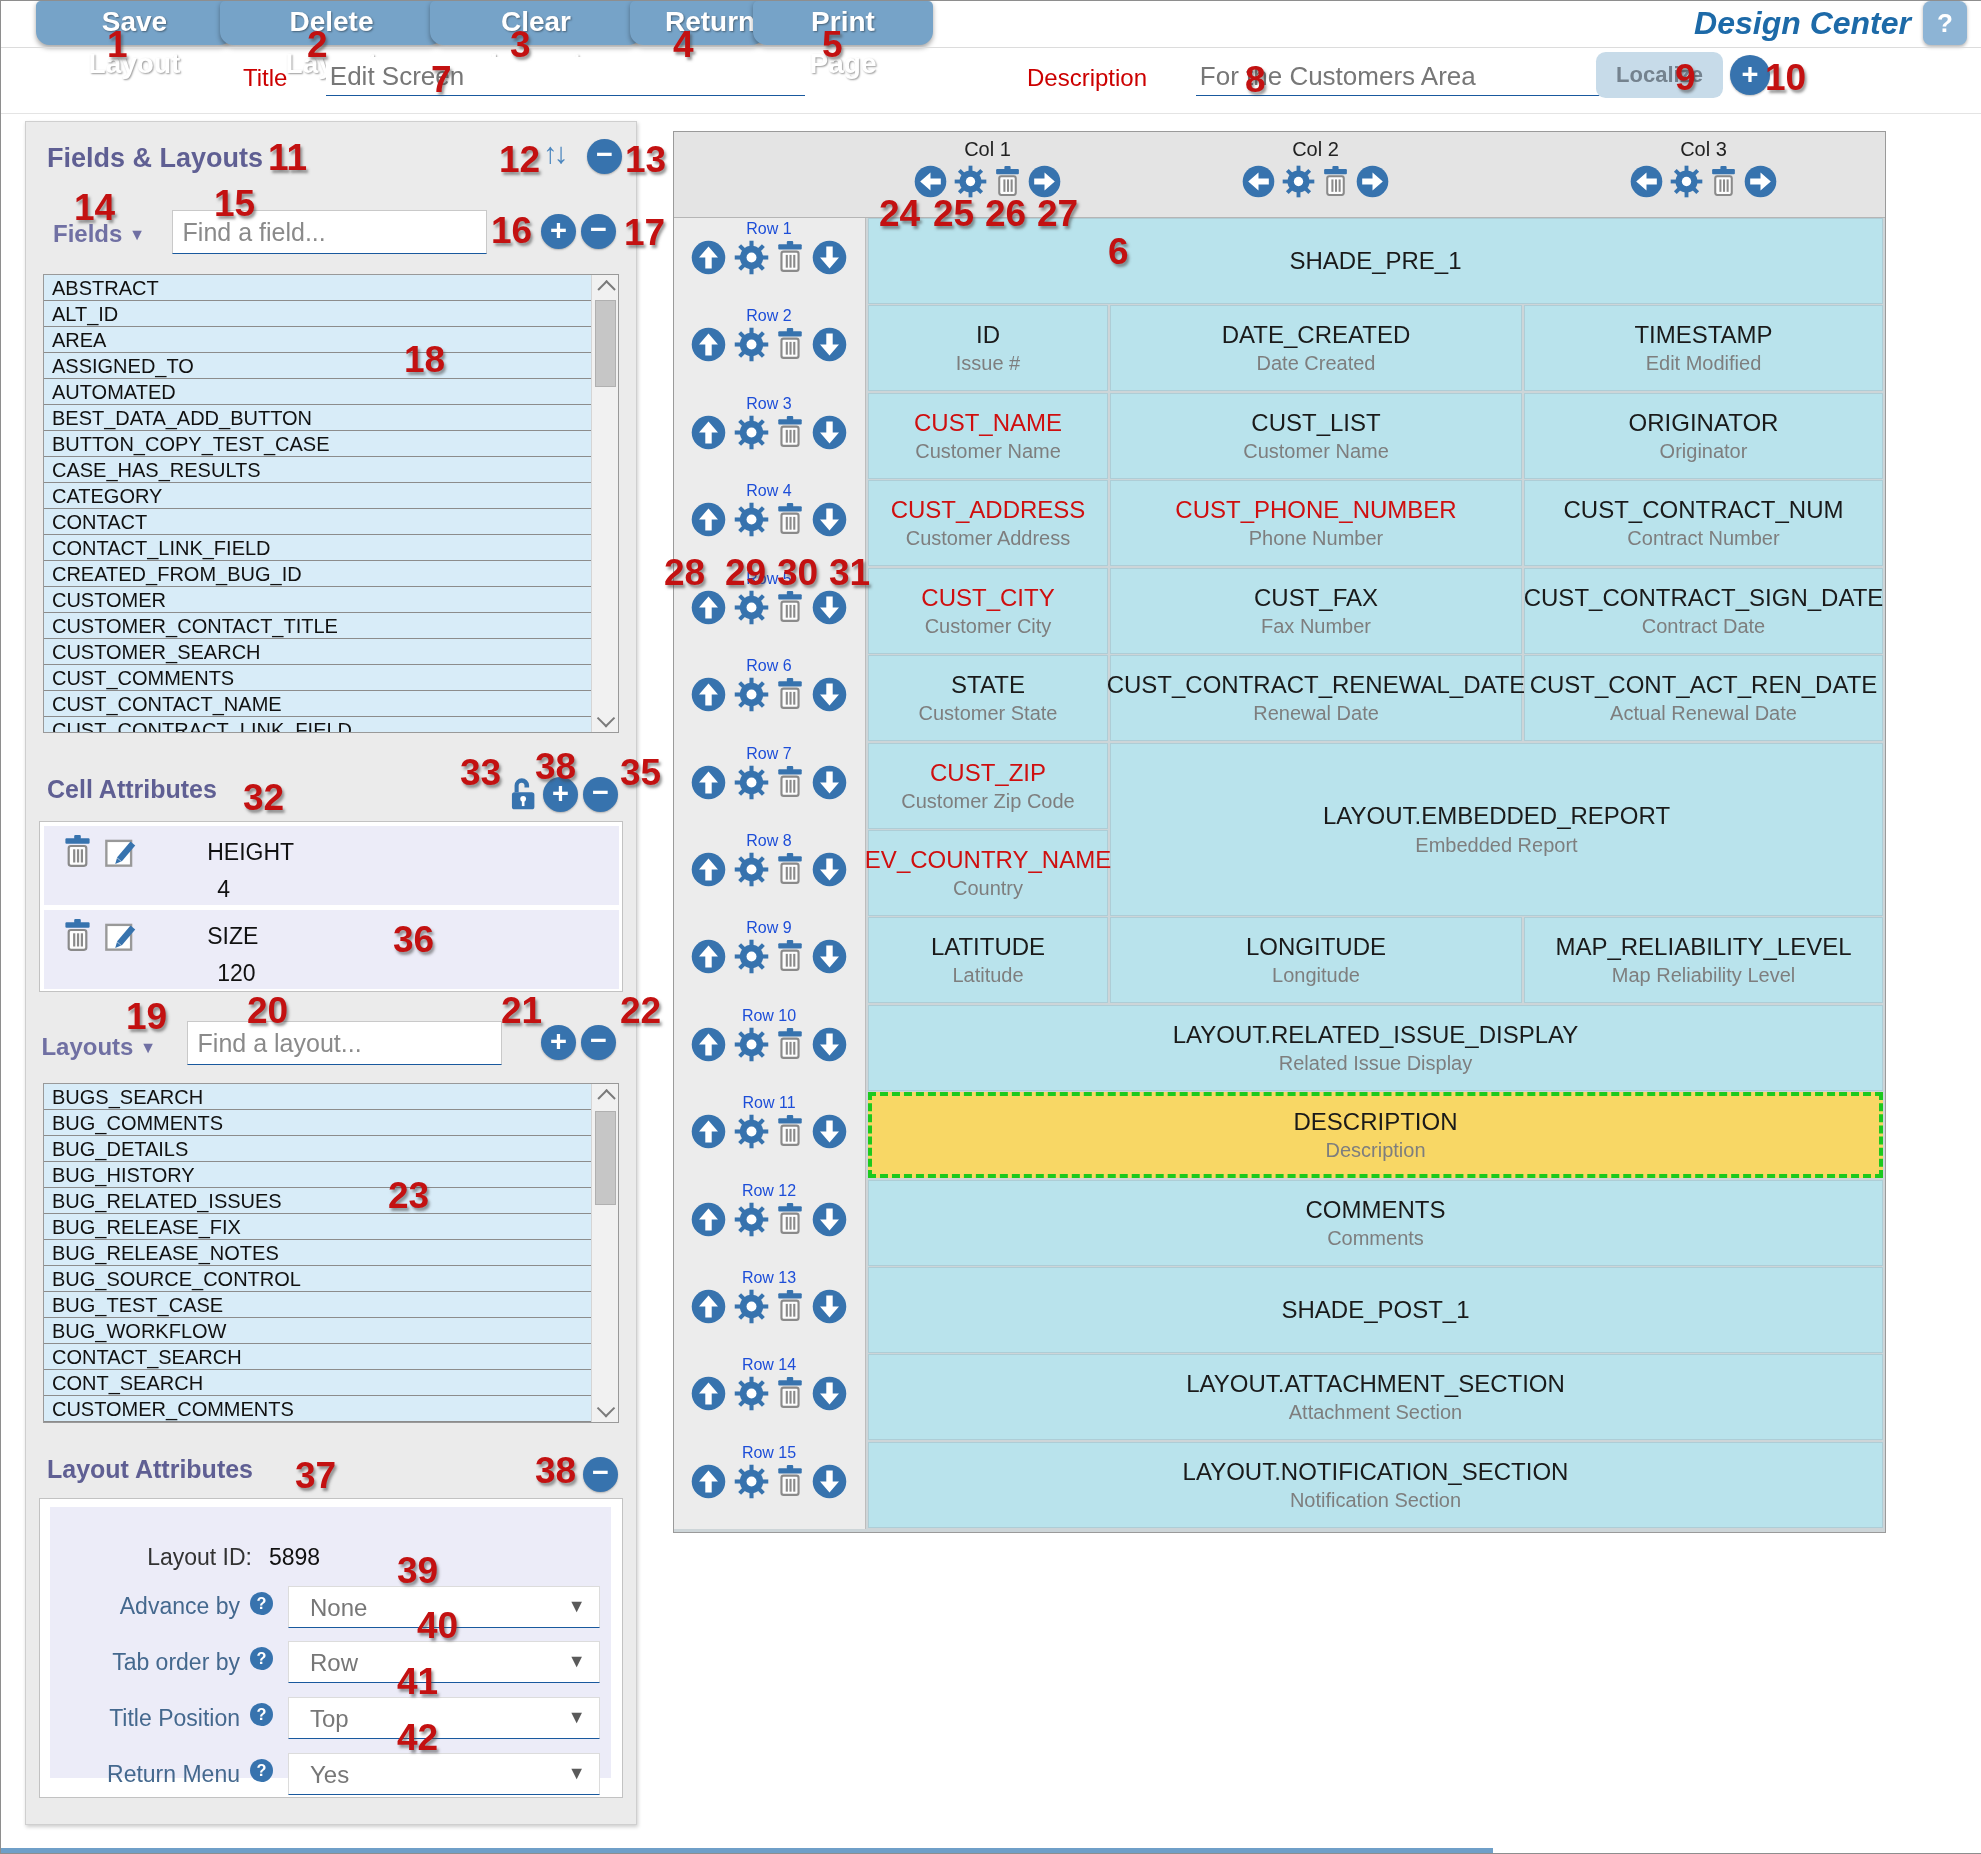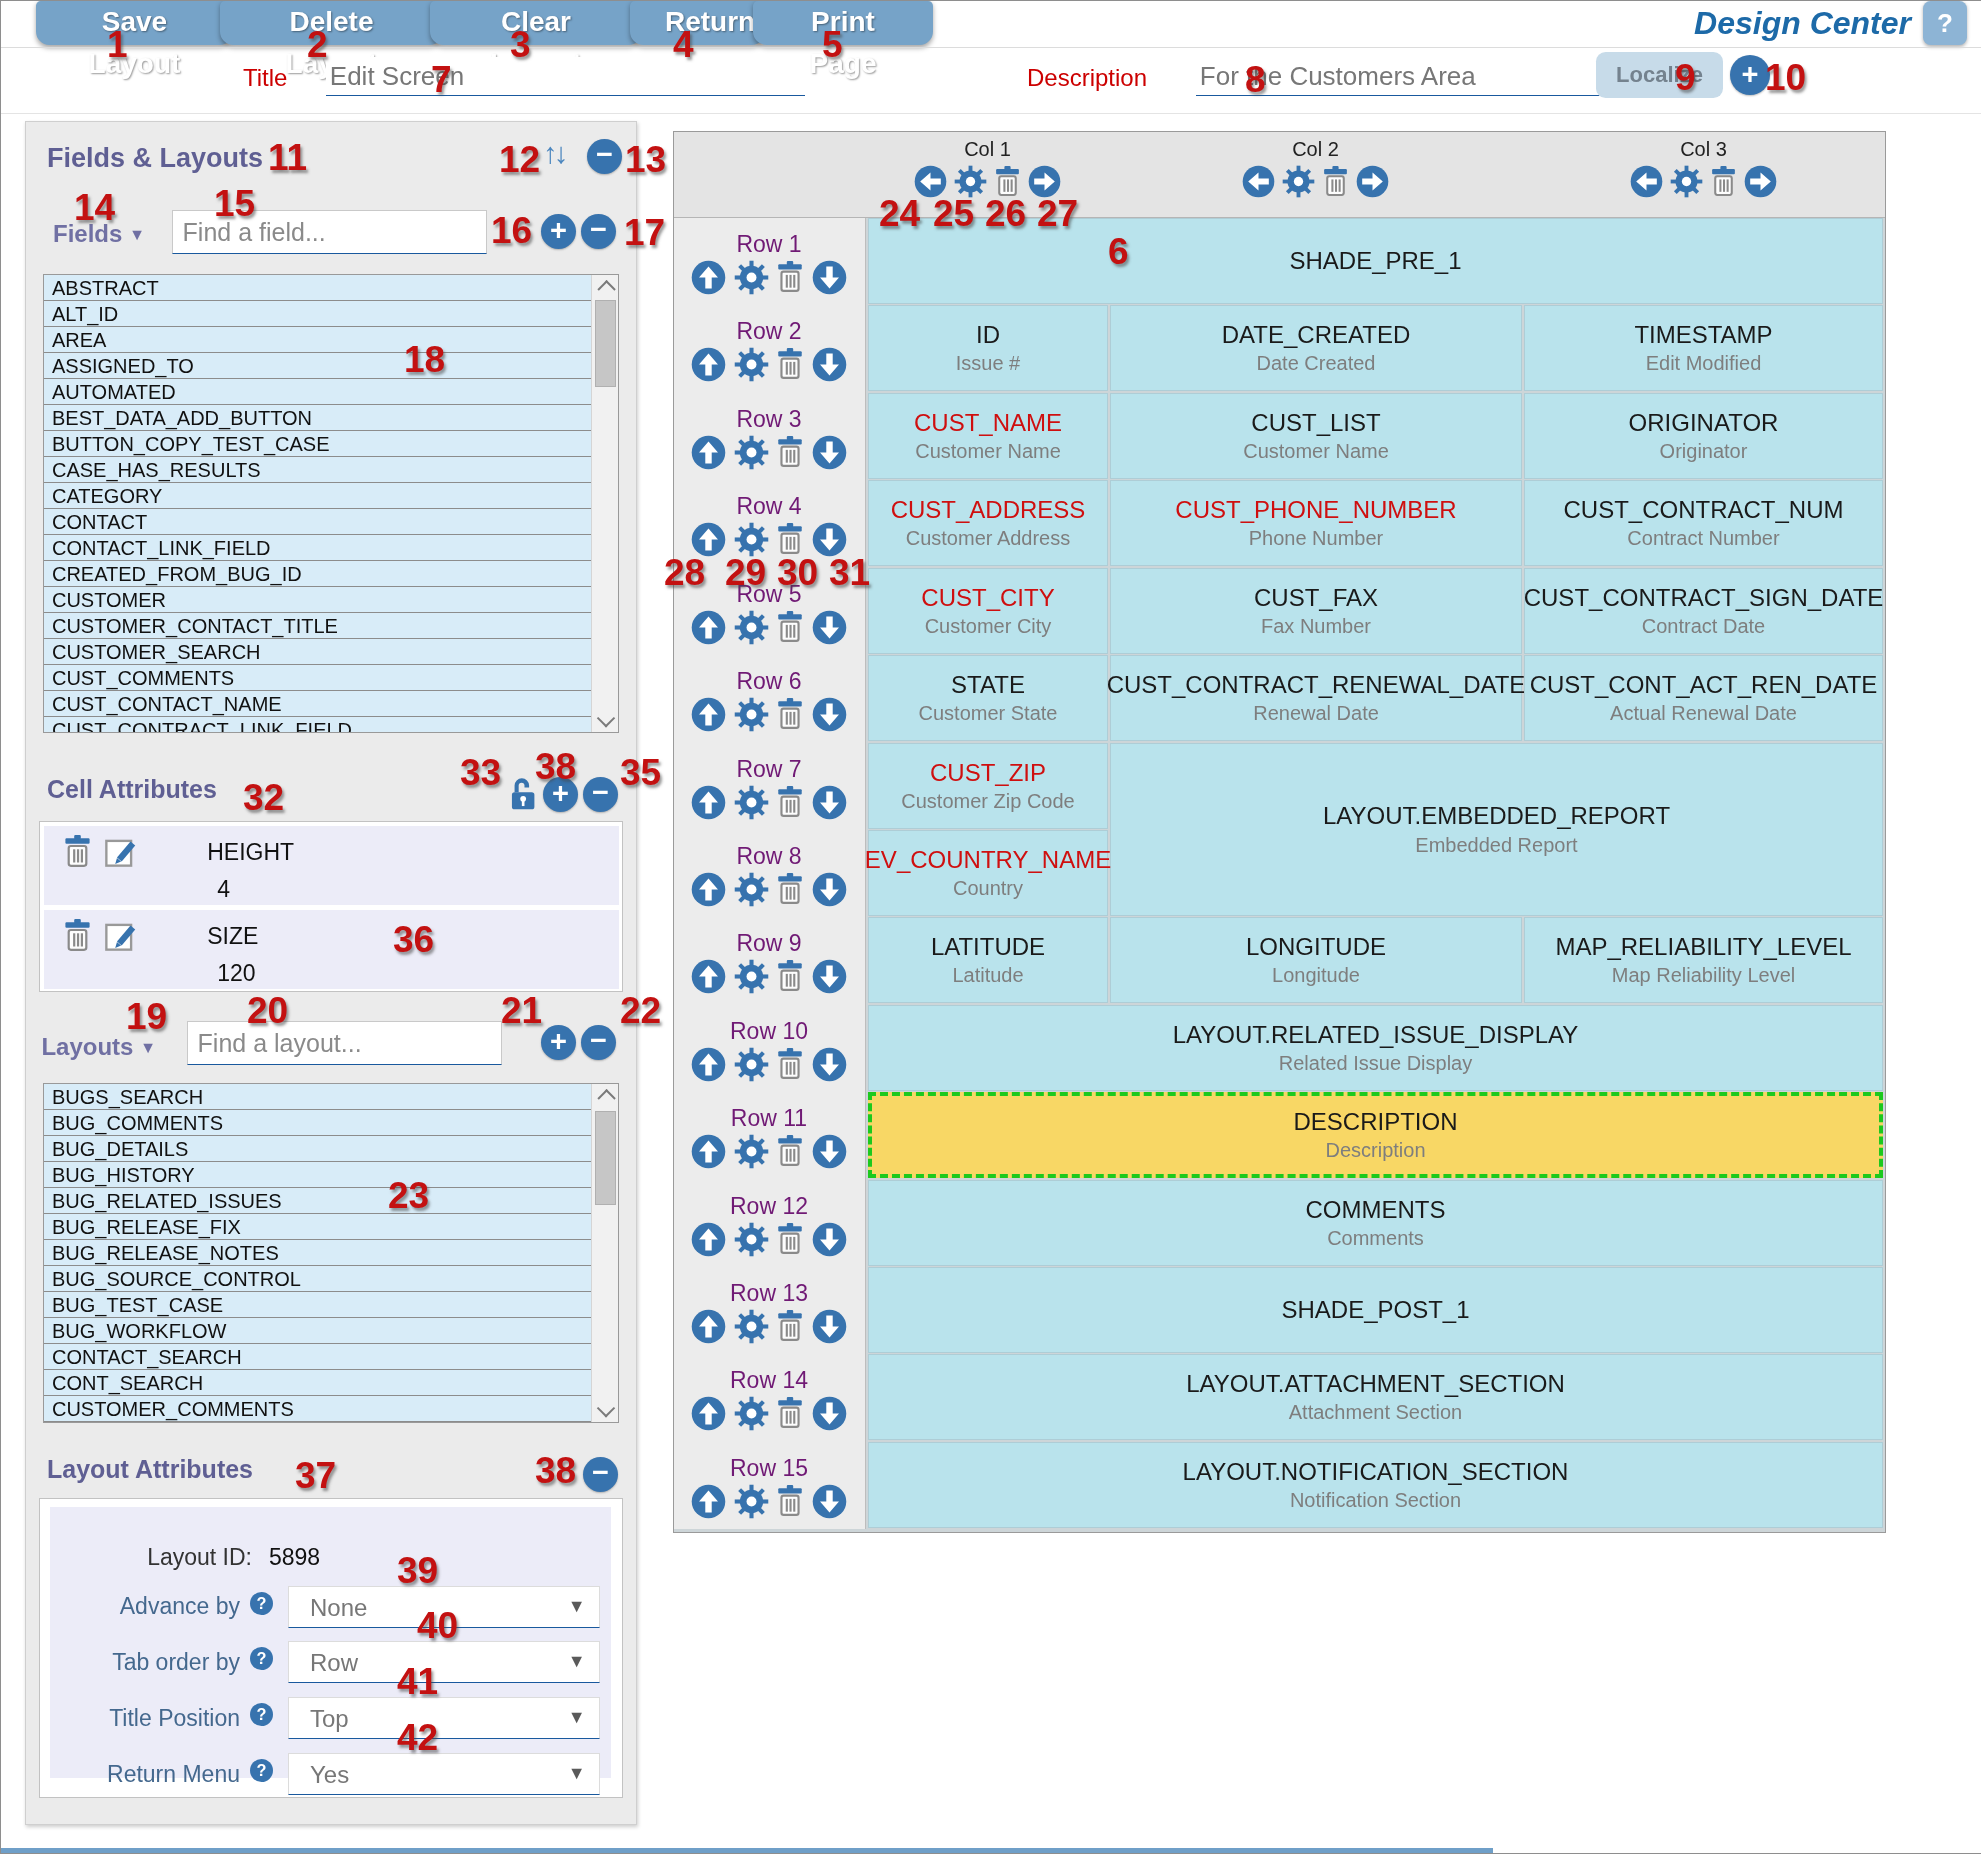--- a/index.html
+++ b/index.html
@@ -67,21 +67,21 @@
                border:1.9px solid #9a9a9a;box-sizing:border-box;background:#cdd5d8;}
   .grid-header{position:absolute;left:0;top:0;width:100%;height:85px;background:#e4e4e4;
                border-bottom:1.9px solid #b5b5b5;}
   .col-group{position:absolute;top:5.8px;width:211px;text-align:center;}
   .col-label{font-size:20px;color:#222;}
   .col-icons{margin-top:3.8px;display:flex;justify-content:center;align-items:center;gap:6.7px;}
   .grid-body{position:absolute;left:0;top:86px;width:1210px;height:1311px;}
   .gutter-col{position:absolute;left:0;top:0;width:192px;height:100%;background:#ececec;
               border-right:1.9px solid #bdbdbd;box-sizing:border-box;}
   .row-ctrl{position:absolute;left:0;width:190px;height:87px;text-align:center;}
-  .row-label{font-size:23px;color:#701a75;margin-top:13px;}
+  .row-label{font-size:16px;color:#1d4ed8;margin-top:2px;}
   .row-icons{margin-top:1.9px;display:flex;justify-content:center;align-items:center;gap:7.7px;}
   .gcell{position:absolute;background:#b9e3ec;box-sizing:border-box;border:1px solid #aecdd6;
          display:flex;flex-direction:column;justify-content:center;align-items:center;cursor:pointer;}
   .gcell .nm{font-size:24px;color:#1a1a1a;}
   .gcell .nm.red{color:#cf0f0f;}
   .gcell .sub{font-size:20px;color:#7e7e7e;margin-top:3.8px;}
   .gcell.selected{background:#f8d765;border:4.8px dashed #1dc91d;}
   .svg-ic{display:block;}
   
   .ann{position:absolute;font-weight:bold;font-size:37px;color:#c31111;line-height:1;

